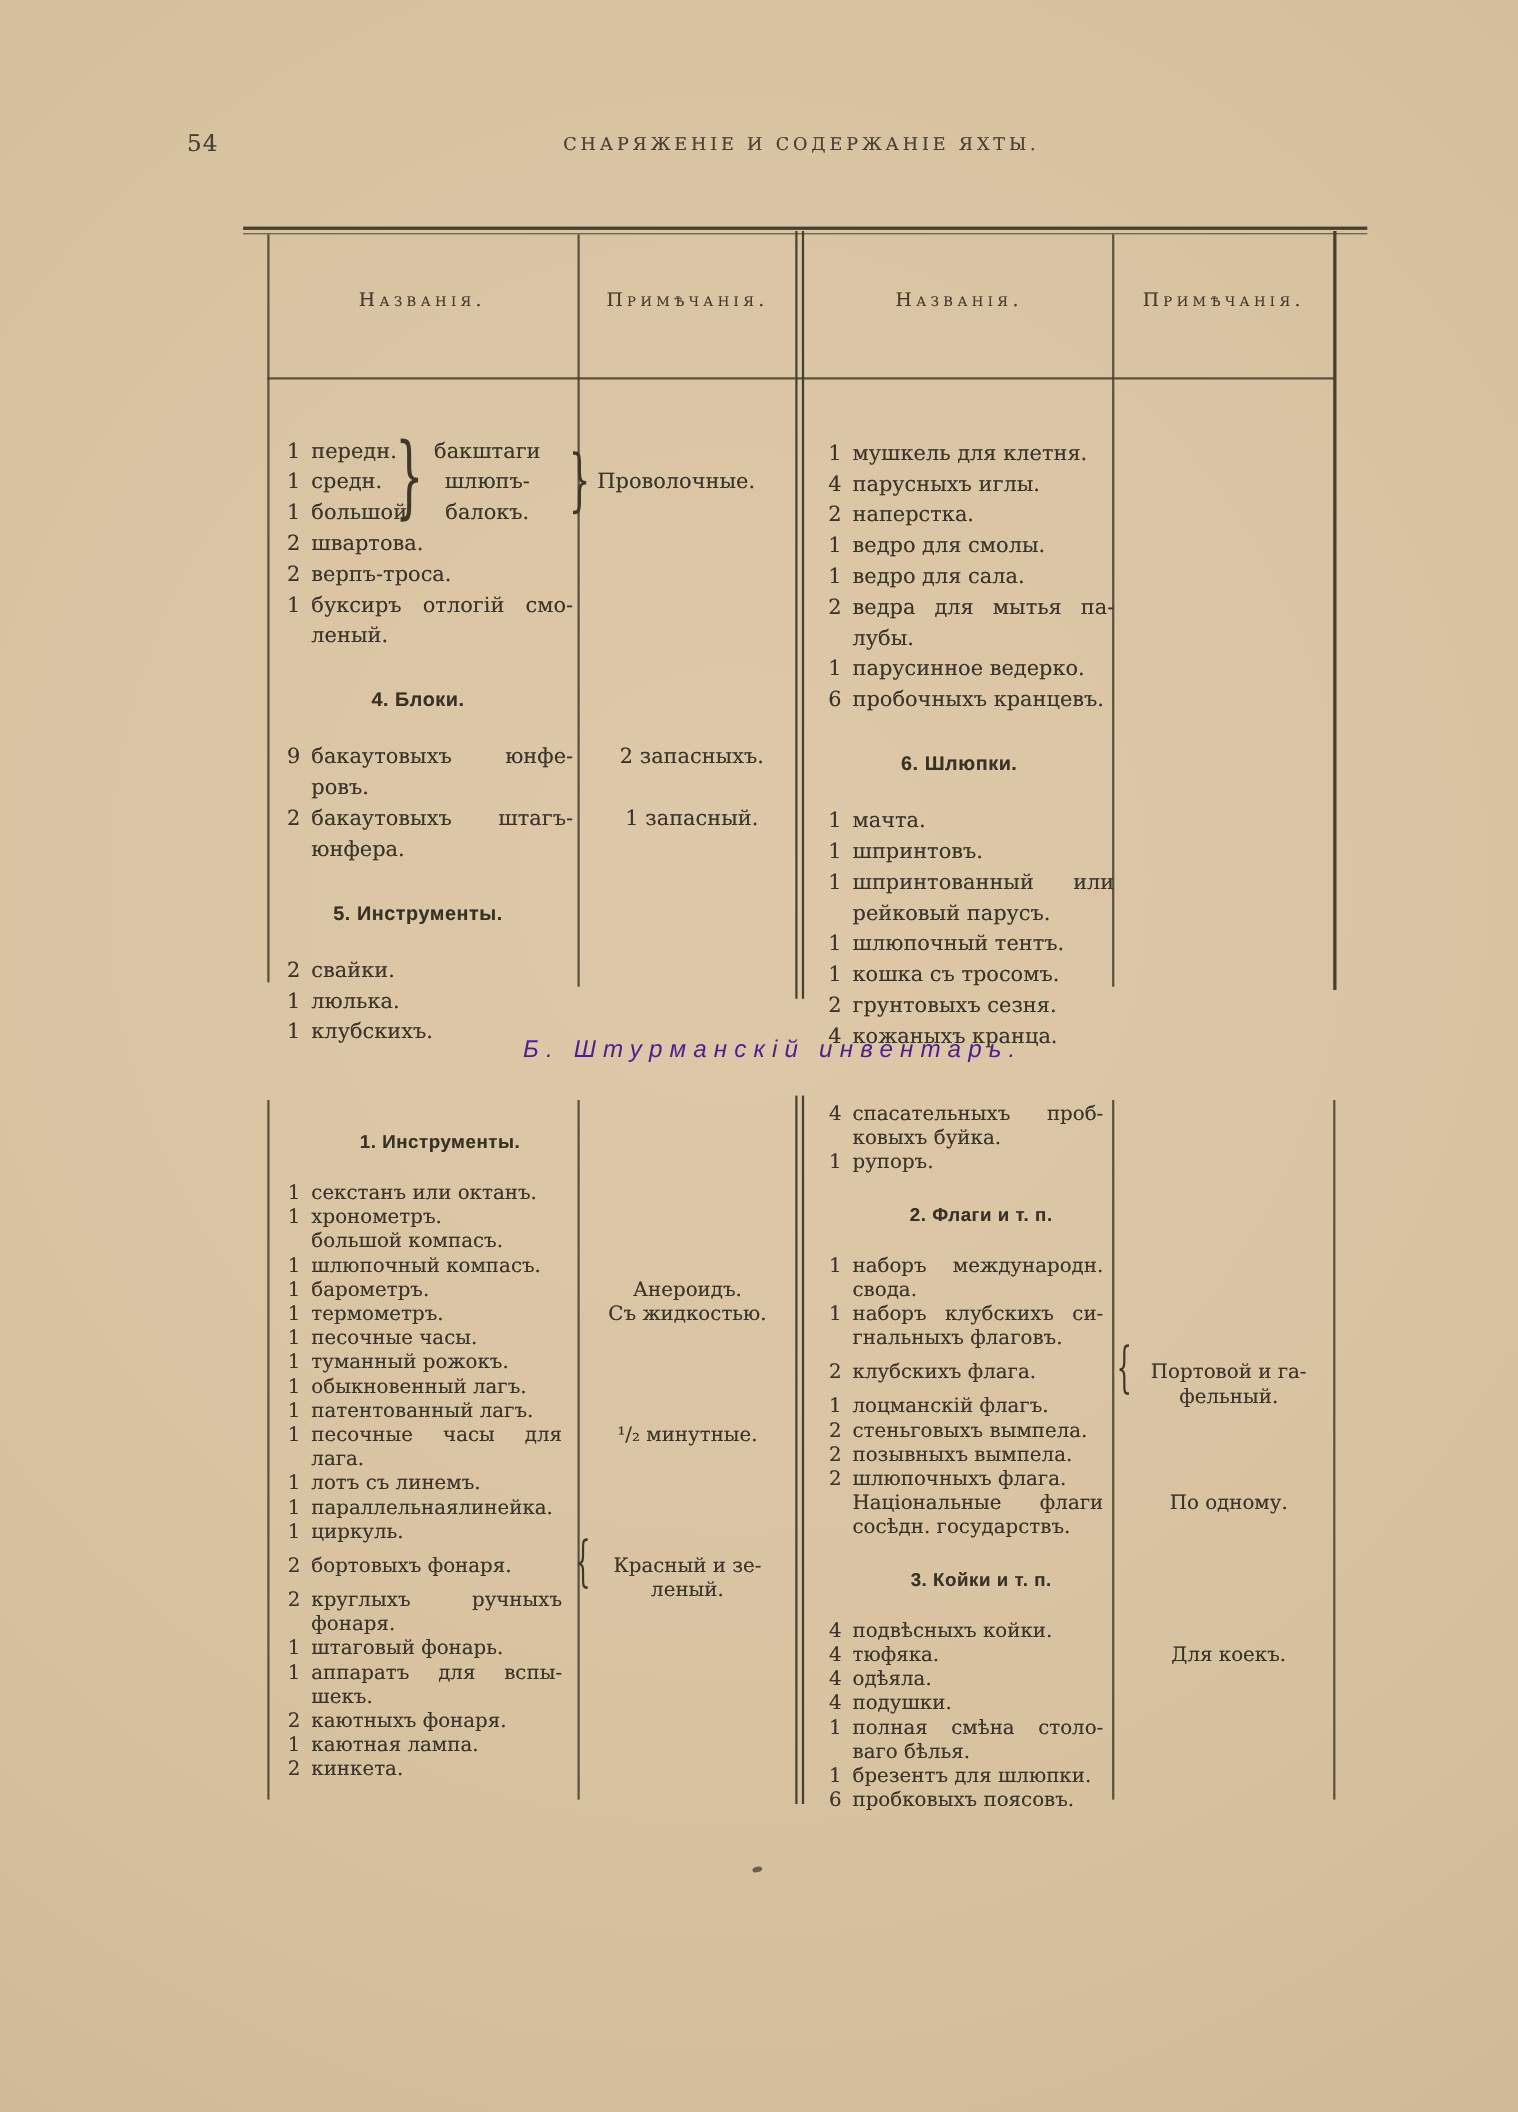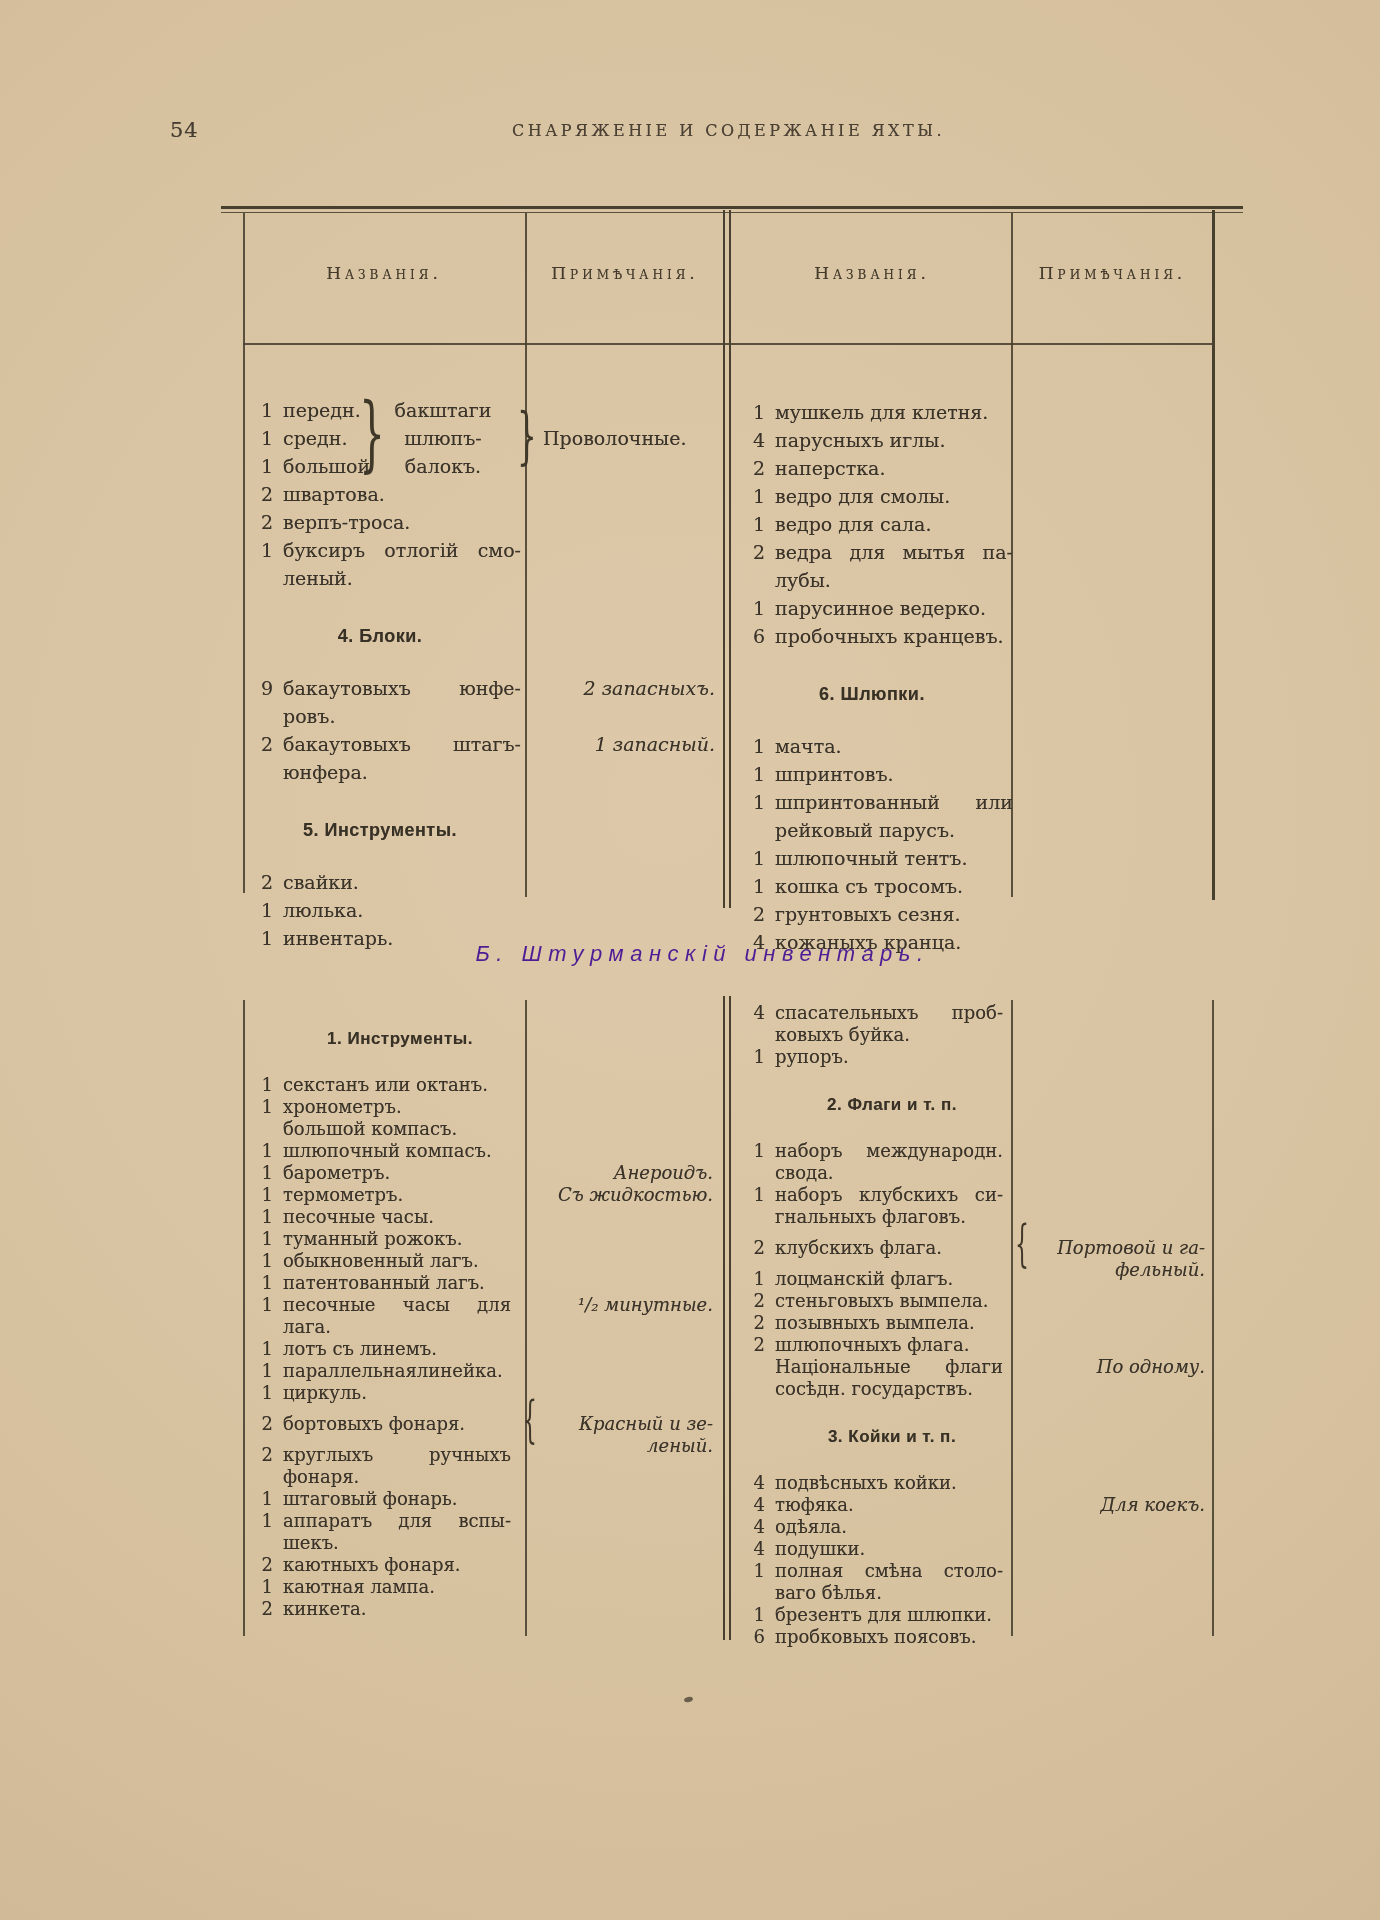--- a/index.html
+++ b/index.html
@@ -25,21 +25,21 @@
   .bt{font-size:18px;line-height:22px;}
   #tt-left{left:243px;top:346px;padding-top:50px;}
   #tt-right{left:735px;top:346px;padding-top:52px;}
   #bt-left{left:243px;top:1002px;}
   #bt-right{left:735px;top:1002px;}
   .row{position:relative;display:flex;align-items:flex-start;}
   .row .num{flex:0 0 24px;text-align:right;margin:0 10px 0 6px;white-space:pre;}
   .num:empty{visibility:hidden;}
   .row .txt{width:238px;text-align:justify;}
   .bt .row .txt{width:228px;}
-  .row .remark{position:absolute;left:300px;top:0;width:172px;text-align:right;font-style:italic;}
+  .row .remark{position:absolute;left:300px;top:0;width:172px;text-align:center;}
   .bt .row .remark{left:294px;width:176px;}
   .remark:empty{display:none;}
   .row[data-kind="heading"]{margin:30px 0 24px;}
   .bt .row[data-kind="heading"]{margin:26px 0 24px;padding-left:20px;}
   .row[data-kind="heading"] .txt{flex:0 0 274px;width:274px;text-align:center;
     font-family:"Liberation Sans","DejaVu Sans",sans-serif;font-weight:700;font-size:18px;letter-spacing:.5px;color:#383126;}
   .bt .row[data-kind="heading"] .txt{font-size:17px;}
   .row[data-gap="true"]{margin-top:9px;}
   
   .rbr{display:none;}
@@ -180,21 +180,21 @@
         </div>
 
         <div class="row">
           <span class="num">1</span>
           <span class="txt">люлька.</span>
 
         </div>
 
         <div class="row">
           <span class="num">1</span>
-          <span class="txt">инвентарь.</span>
+          <span class="txt">клубскихъ.</span>
 
         </div>
       </div>
   </div>
 
   <div class="half tt" id="tt-right">
     <div class="rows">
 
         <div class="row">
           <span class="num">1</span>

